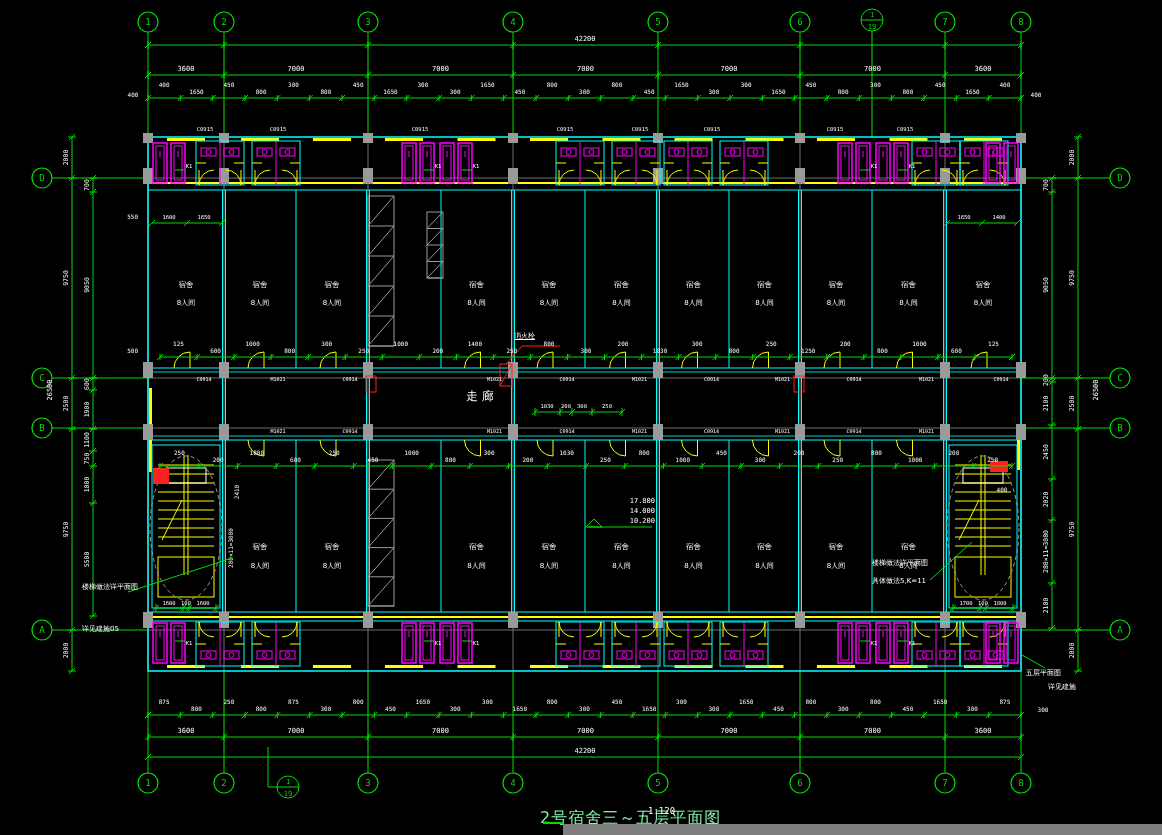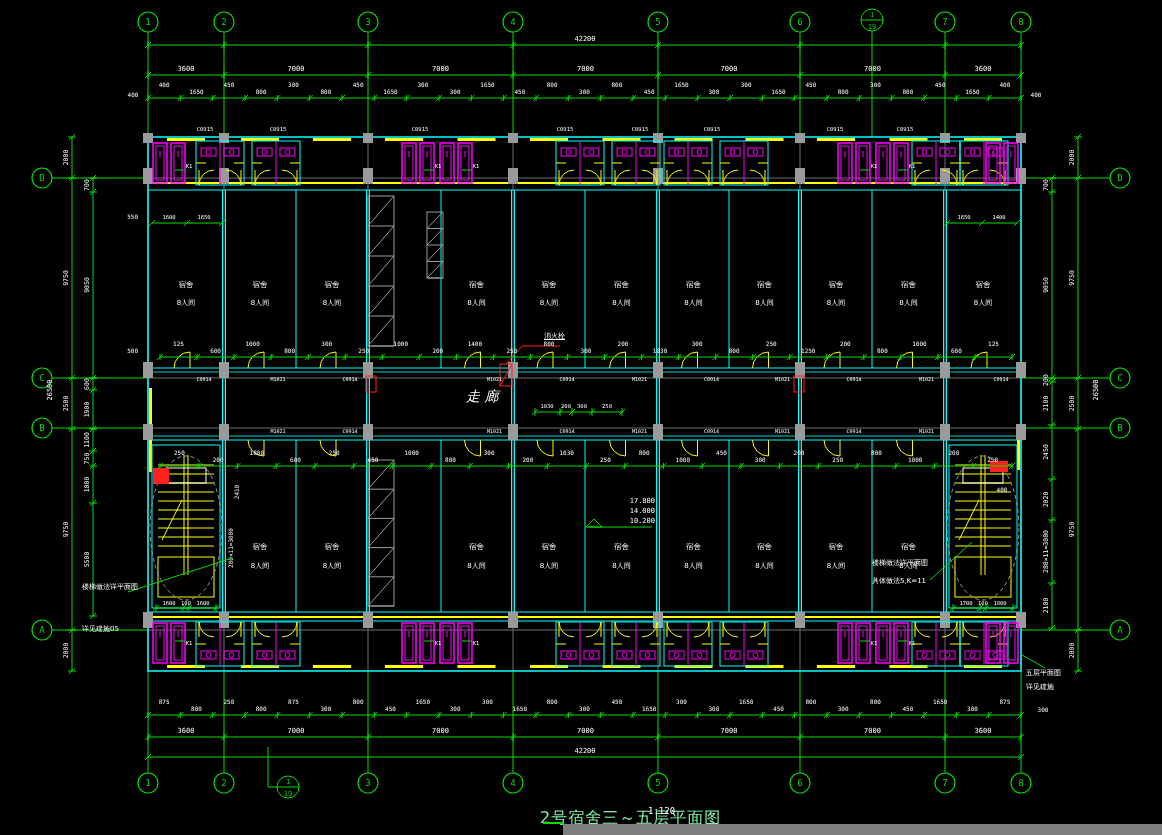--- a/index.html
+++ b/index.html
@@ -1014,16 +1014,16 @@
   <div class="lbl" id="title" style="left:540px;top:808px;">2号宿舍三～五层平面图</div>
   <div class="lbl" id="scale" style="left:648px;top:806px;">1:120</div>
   <div id="underline" style="left:543px;top:822px;width:20px;"></div>
   <div id="bottombar" style="left:563px;top:824px;width:599px;height:11px;"></div>
 
   <div class="lbl note" style="left:82px;top:582px;">楼梯做法详平面图</div>
   <div class="lbl note" style="left:82px;top:624px;">详见建施05</div>
   <div class="lbl note" style="left:872px;top:558px;">楼梯做法详平面图</div>
   <div class="lbl note" style="left:872px;top:576px;">具体做法5,K=11</div>
   <div class="lbl note" style="left:1026px;top:668px;">五层平面图</div>
-  <div class="lbl note" style="left:1026px;top:682px;">详见建施</div>
-  <div class="lbl note" style="left:544px;top:331px;text-decoration:underline;">消火栓</div>
-  <div class="lbl note" style="left:466px;top:388px;font-size:14px;font-style:italic;">走 廊</div>
+  <div class="lbl note" style="left:1048px;top:682px;">详见建施</div>
+  <div class="lbl note" style="left:514px;top:331px;text-decoration:underline;">消火栓</div>
+  <div class="lbl note" style="left:466px;top:388px;font-size:12px;">走 廊</div>
 </div>
 
 </body></html>

